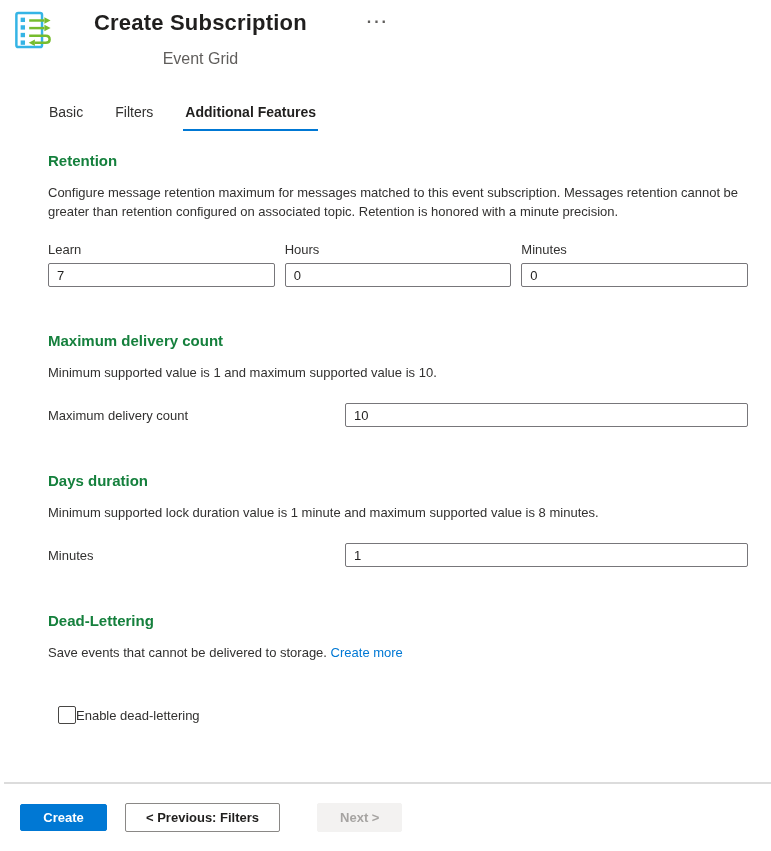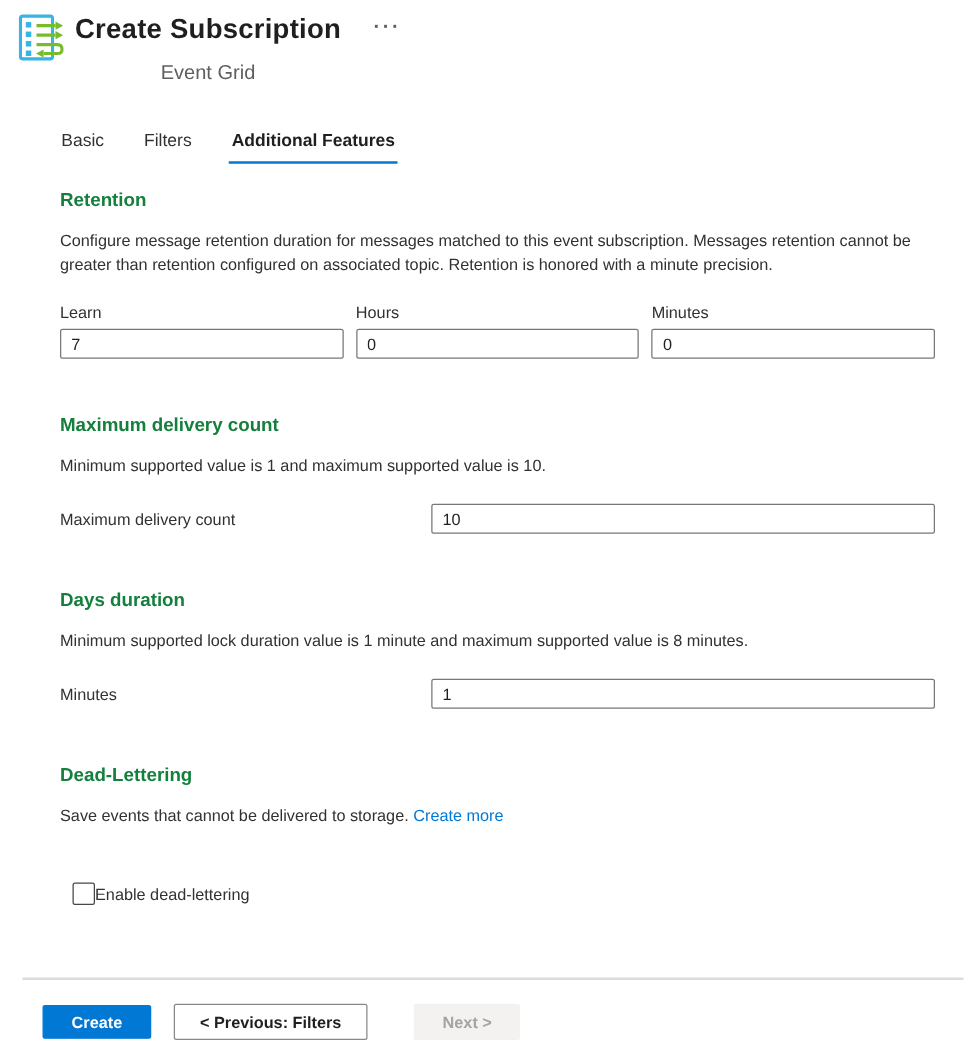--- a/index.html
+++ b/index.html
@@ -7,21 +7,21 @@
   body {
     font-family: "Liberation Sans", "DejaVu Sans", sans-serif;
     color: #323130;
     width: 771px; height: 851px;
     position: relative;
     overflow: hidden;
   }
   .page { width: 771px; height: 851px; position: relative; background:#fff; }
 
   
-  .header { display: flex; align-items: flex-start; padding: 10px 0 0 14px; }
+  .header { display: flex; align-items: flex-start; padding: 10px 0 0 14px; gap: 34px; }
   .header-icon { width: 38px; height: 40px; flex-shrink: 0; }
   .header-text { margin-left: 8px; }
   .page-title { font-size: 22px; font-weight: 700; color: #201f1e; letter-spacing: 0.2px; line-height: 26px; }
   .page-subtitle { font-size: 16px; color: #605e5c; margin-top: 14px; text-align: center; }
   .more-options { margin-left: 26px; margin-top: 2px; color: #605e5c; font-size: 16px; font-weight: 700; letter-spacing: 2px; cursor: pointer; line-height: 20px; }
 
   
   .tabs { display: flex; gap: 28px; margin: 36px 0 0 47px; align-items: center; }
   .tab { font-size: 14px; color: #323130; padding: 0 2px 9px 2px; cursor: pointer; border-bottom: 2px solid transparent; }
   .tab.active { font-weight: 700; color: #201f1e; border-bottom: 2px solid #0078d4; }
@@ -52,21 +52,21 @@
   .checkbox-row { display: flex; align-items: center; margin-top: 44px; padding-left: 10px; }
   .checkbox {
     appearance: none; -webkit-appearance: none;
     width: 18px; height: 18px; border: 1px solid #484644; border-radius: 2px;
     background: #fff; cursor: pointer; flex-shrink: 0;
   }
   .checkbox-label { font-size: 13px; color: #323130; cursor: pointer; }
 
   
   .footer {
-    position: absolute; left: 18px; right: 0; bottom: 0; height: 69px;
+    position: absolute; left: 4px; right: 0; bottom: 0; height: 69px;
     border-top: 2px solid #dcdcdc;
     display: flex; align-items: center;
     padding-left: 16px; background: #fff;
   }
   .btn {
     font-family: "Liberation Sans", "DejaVu Sans", sans-serif;
     font-size: 13px; font-weight: 700; border-radius: 2px; cursor: pointer;
     height: 27px; display: inline-flex; align-items: center; justify-content: center;
   }
   .btn-primary { background: #0078d4; color: #ffffff; border: 1px solid #0078d4; width: 87px; }
@@ -102,21 +102,21 @@
   <div class="tabs">
     <div class="tab">Basic</div>
     <div class="tab">Filters</div>
     <div class="tab active">Additional Features</div>
   </div>
 
   <div class="content">
 
     <div class="section">
       <div class="section-heading">Retention</div>
-      <div class="section-desc">Configure message retention duration for messages matched to this event subscription. Messages retention cannot be greater than retention configured on associated topic. Retention is honored with a minute precision.</div>
+      <div class="section-desc">Configure message retention maximum for messages matched to this event subscription. Messages retention cannot be greater than retention configured on associated topic. Retention is honored with a minute precision.</div>
       <div class="triple-row">
         <div class="field">
           <label class="field-label">Learn</label>
           <input class="text-input" type="text" value="7" style="">
         </div>
         <div class="field">
           <label class="field-label">Hours</label>
           <input class="text-input" type="text" value="0" style="">
         </div>
         <div class="field">

